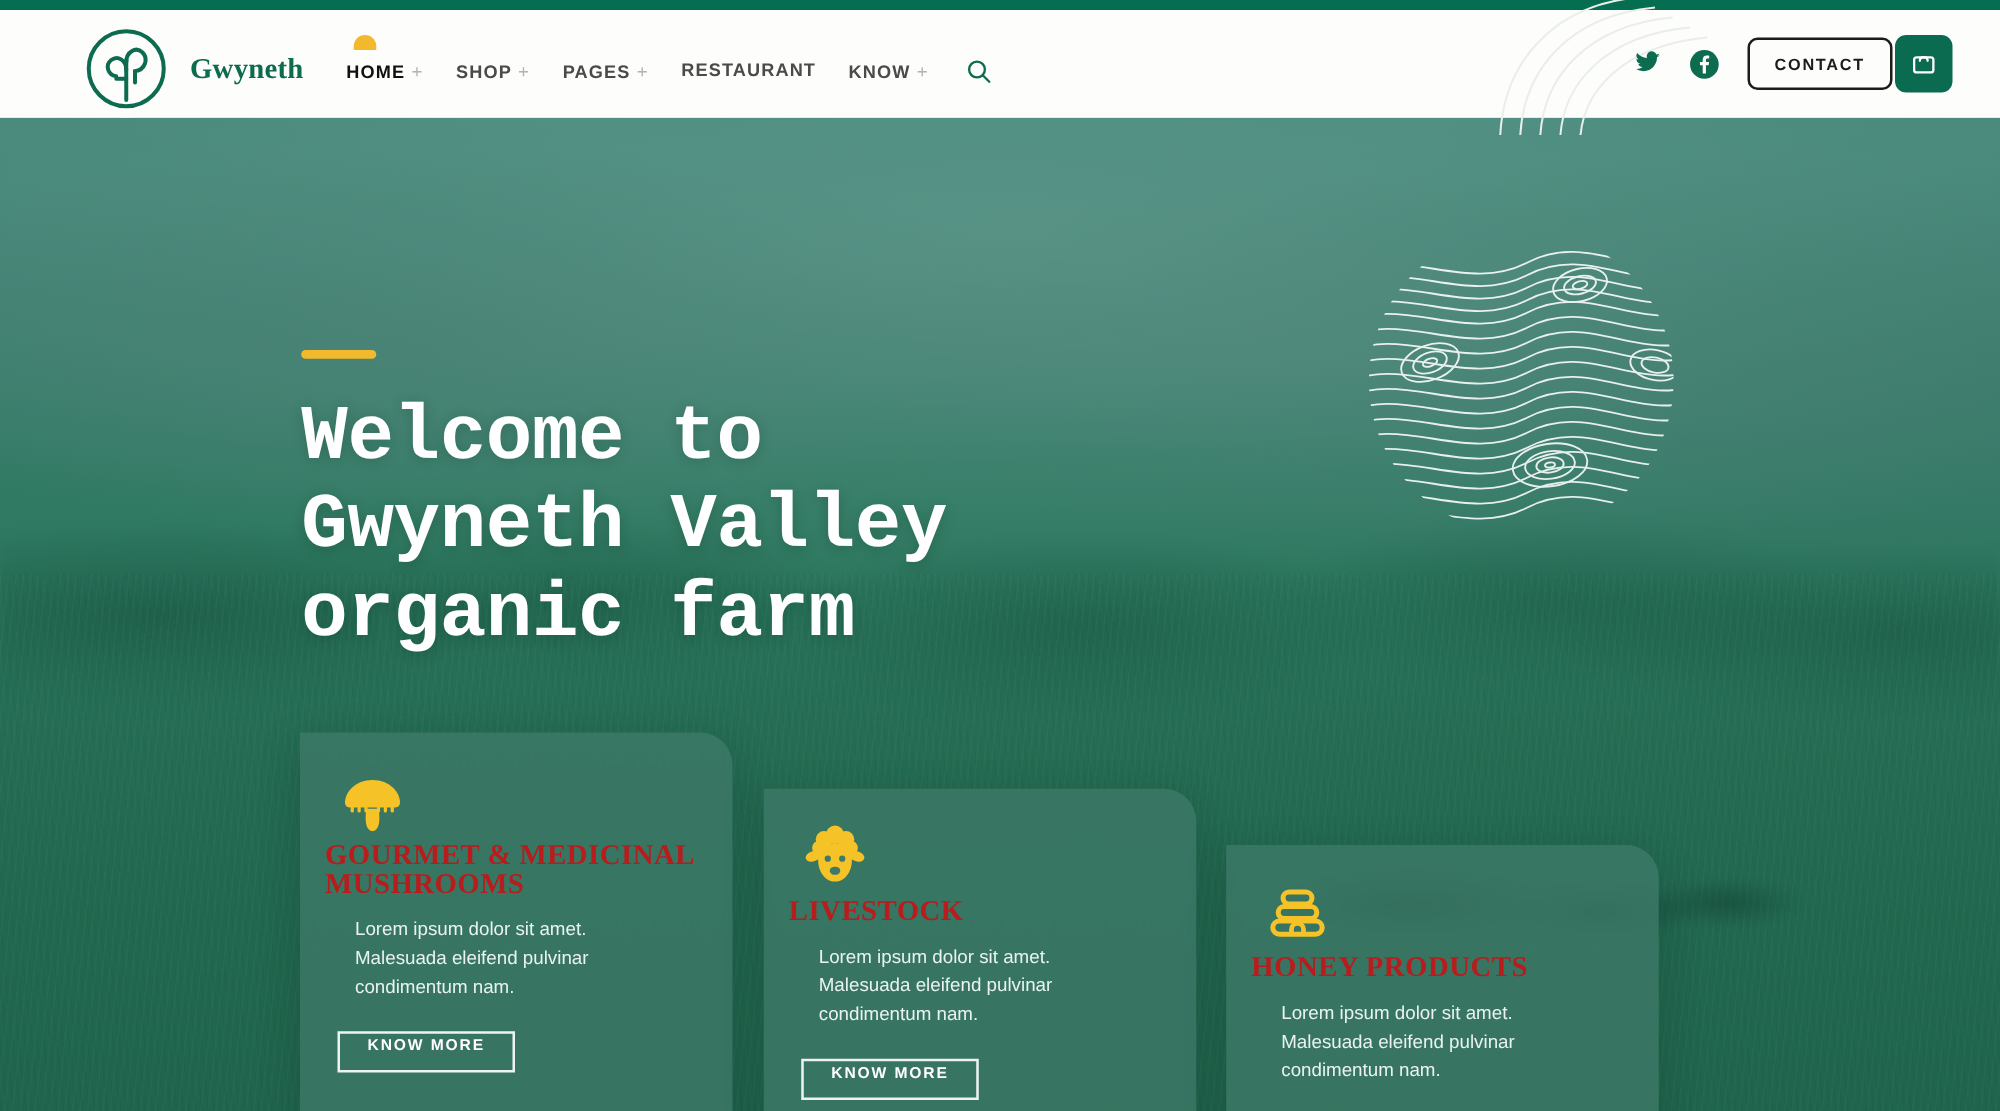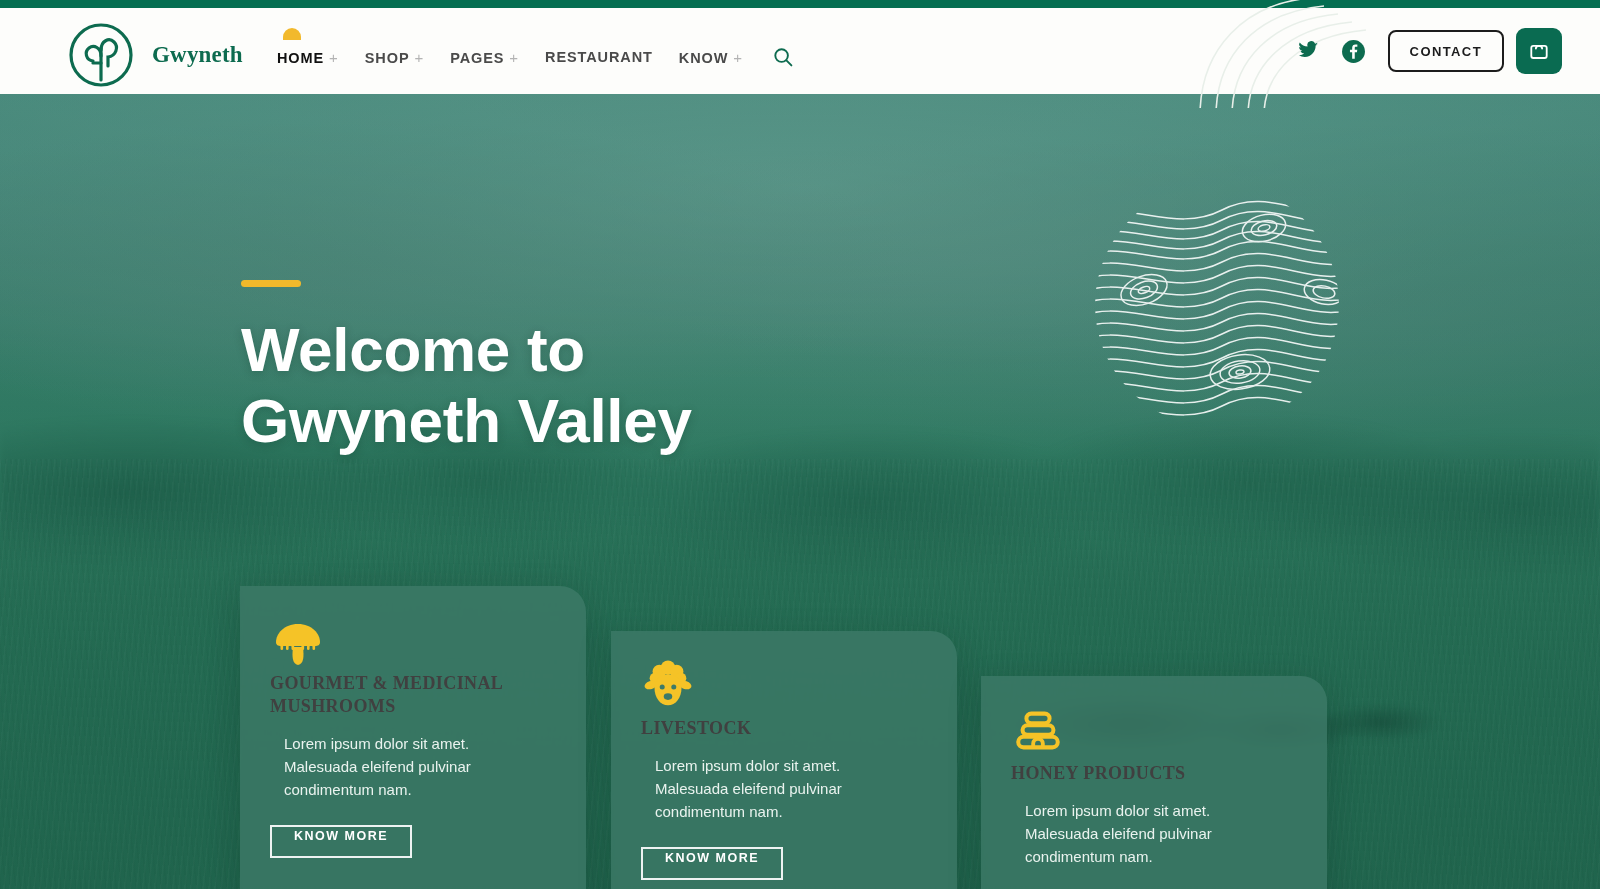--- a/index.html
+++ b/index.html
@@ -66,21 +66,21 @@
   .header-right {
     position:absolute; right:38px; top:0; height:86px;
     display:flex; align-items:center; gap:0;
   }
   .soc { margin-right:22px; cursor:pointer; display:flex; align-items:center; }
   .contact-btn {
     border:2px solid #1c1c1c; border-radius:8px;
     padding:12px 20px 11px; background:transparent;
     font-size:13px; font-weight:700; letter-spacing:1.4px; color:#1c1c1c;
     cursor:pointer; font-family:"Liberation Sans", sans-serif;
-    margin-right:12px;
+    margin-right:2px;
   }
   .cart-btn {
     width:46px; height:46px; border-radius:9px; background:#0a6b51;
     display:flex; align-items:center; justify-content:center; cursor:pointer;
     border:none;
   }
 
   
   .hero {
     position:absolute; top:94px; left:0; width:1600px; height:795px;
@@ -144,40 +144,40 @@
     opacity:.92;
   }
 
   
   .hero-accent {
     position:absolute; left:241px; top:186px;
     width:60px; height:7px; border-radius:4px; background:#f2b92c;
   }
   .hero-title {
     position:absolute; left:241px; top:220px; width:780px;
-    font-family:Liberation Sans, sans-serif;
+    font-family:Liberation Mono, monospace;
     font-size:62px; line-height:71px; font-weight:bold; color:#ffffff;
     letter-spacing:-.3px;
     text-shadow:0 2px 10px rgba(0,40,28,.22);
   }
 
   
   .card {
     position:absolute;
     background:rgba(61,122,104,.78);
     border-top-right-radius:26px;
     backdrop-filter:blur(2px);
     box-shadow:0 10px 34px rgba(0,30,20,.18);
     padding:0;
   }
   .card-icon { padding-top:30px; padding-left:30px; height:86px; }
   .card-title {
-    padding:0 30px;
+    padding:0 20px;
     font-family:"Liberation Serif", serif;
-    font-weight:bold; color:#404040; font-size:18px; line-height:23px;
+    font-weight:bold; color:#b91c1c; font-size:23px; line-height:23px;
     letter-spacing:.4px;
   }
   .card-desc {
     padding:14px 44px 0;
     font-size:15px; line-height:23px; color:#eaf3ef; font-weight:400;
     max-width:300px;
   }
   .know-btn {
     margin:24px 0 0 30px;
     border:2px solid rgba(255,255,255,.92);
@@ -338,20 +338,21 @@
           <ellipse cx="148" cy="192" rx="11" ry="6" transform="rotate(-8 148 192)"></ellipse>
           <ellipse cx="148" cy="192" rx="4" ry="2" transform="rotate(-8 148 192)"></ellipse>
         </g>
       </svg>
     </div>
 
     <div class="hero-accent"></div>
     <h1 class="hero-title">
       <span>Welcome to</span><br>
       <span>Gwyneth Valley</span><br>
+      <span>organic farm</span>
     </h1>
 
     <div class="card" id="card-mushrooms">
       <div class="card-icon">
         <svg width="56" height="56" viewBox="0 0 56 56" fill="#f5c327">
           <path d="M28 8 C 14 8, 6 18, 6 26 C 6 29, 8 30, 11 30 L45 30 C 48 30, 50 29, 50 26 C 50 18, 42 8, 28 8 Z"></path>
           <rect x="10.5" y="29" width="2.6" height="5" rx="1.3"></rect>
           <rect x="16" y="29" width="2.6" height="5" rx="1.3"></rect>
           <rect x="21.5" y="29" width="2.6" height="5" rx="1.3"></rect>
           <rect x="31.5" y="29" width="2.6" height="5" rx="1.3"></rect>

